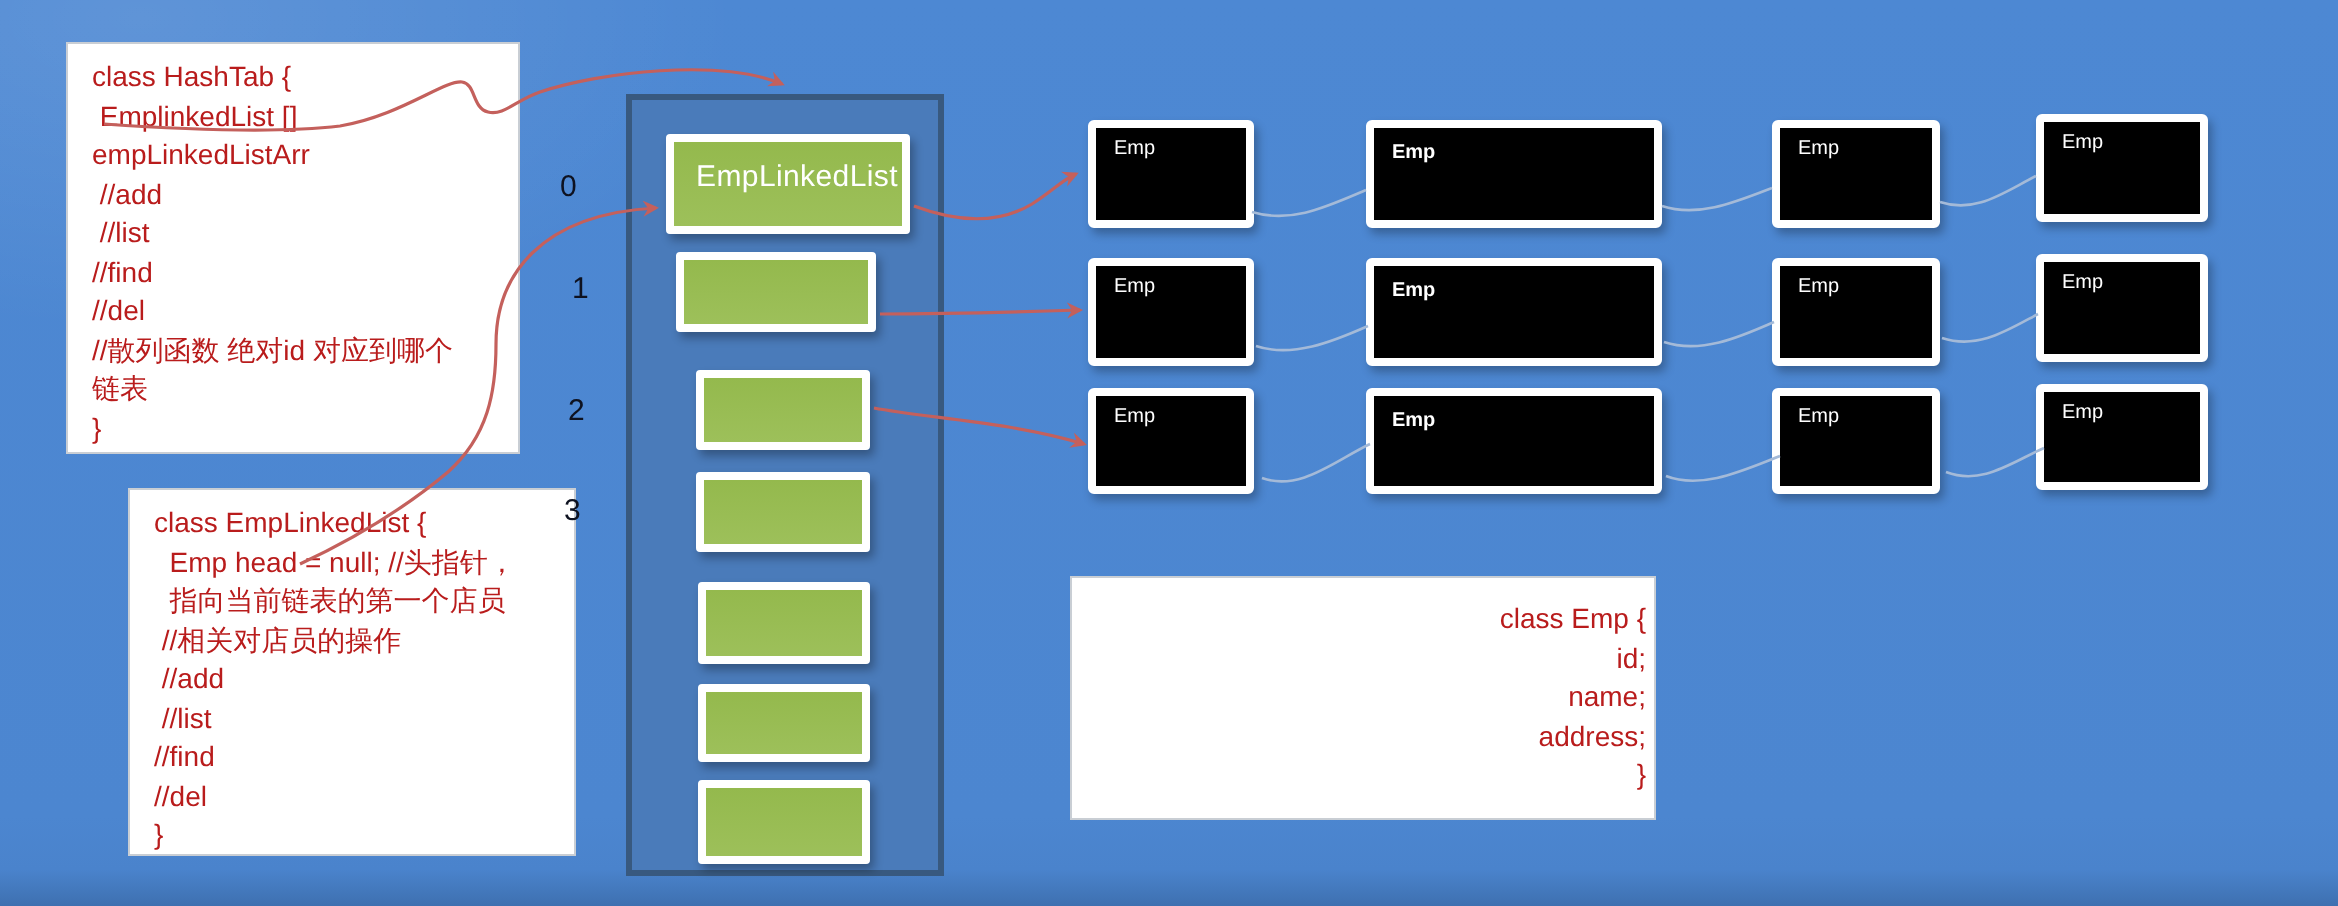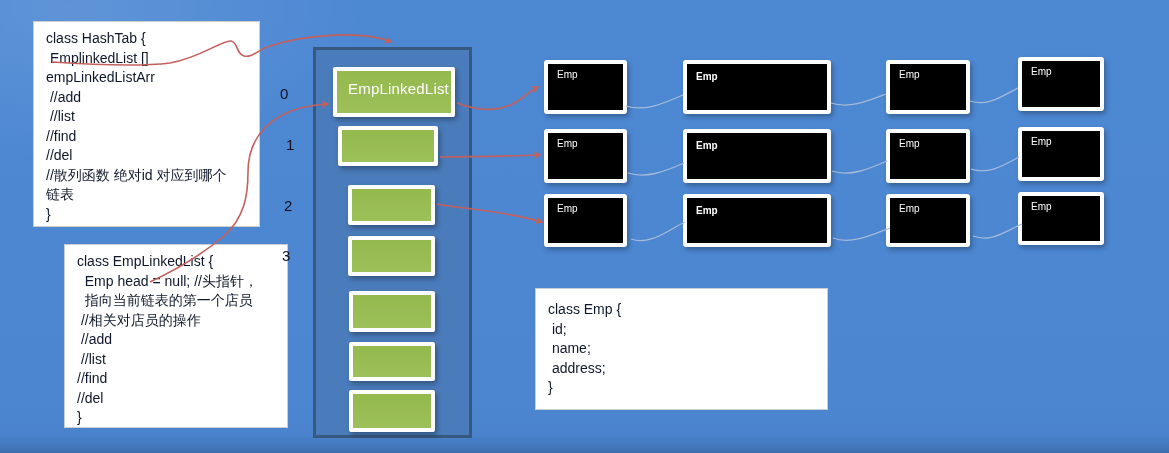--- a/index.html
+++ b/index.html
@@ -7,24 +7,24 @@
   .canvas{
     position:relative;width:1169px;height:453px;overflow:hidden;
     background:
       radial-gradient(ellipse 500px 260px at 6% 2%, rgba(255,255,255,0.10), rgba(255,255,255,0) 60%),
       linear-gradient(180deg,#4d88d3 0%,#4c86d0 90%,#4a83cc 96%,#3e70b0 100%);
   }
 
   
   .code-box{position:absolute;background:#ffffff;border:1px solid #c9ced4;box-sizing:border-box;}
   .code-box pre{margin:0;padding:7px 4px 0 12px;font-family:"Liberation Sans","DejaVu Sans",sans-serif;
-    font-size:14px;line-height:19.5px;white-space:pre;color:#0f172a;}
+    font-size:14px;line-height:19.5px;white-space:pre;color:#b91c1c;}
   .box-hashtab{left:33px;top:21px;width:227px;height:206px;}
   .box-emplinkedlist{left:36px;top:244px;width:224px;height:184px;margin-left:28px;}
-  .box-emp{left:535px;top:288px;width:293px;height:122px;}
+  .box-emp{left:535px;top:288px;width:293px;height:122px;text-align:right;}
   .box-emp pre{padding-top:11px;}
 
   
   .array-container{position:absolute;left:313px;top:47px;width:159px;height:391px;
     background:#4a7bba;border:3px solid #38597f;box-sizing:border-box;}
   .slot{position:absolute;background:linear-gradient(180deg,#94b94d,#9dc05a);
     border:4px solid #ffffff;border-radius:2px;box-sizing:border-box;
     box-shadow:2px 3px 5px rgba(0,0,0,0.30);}
   .slot-0{left:17px;top:17px;width:122px;height:50px;}
   .slot-1{left:22px;top:76px;width:100px;height:40px;}

